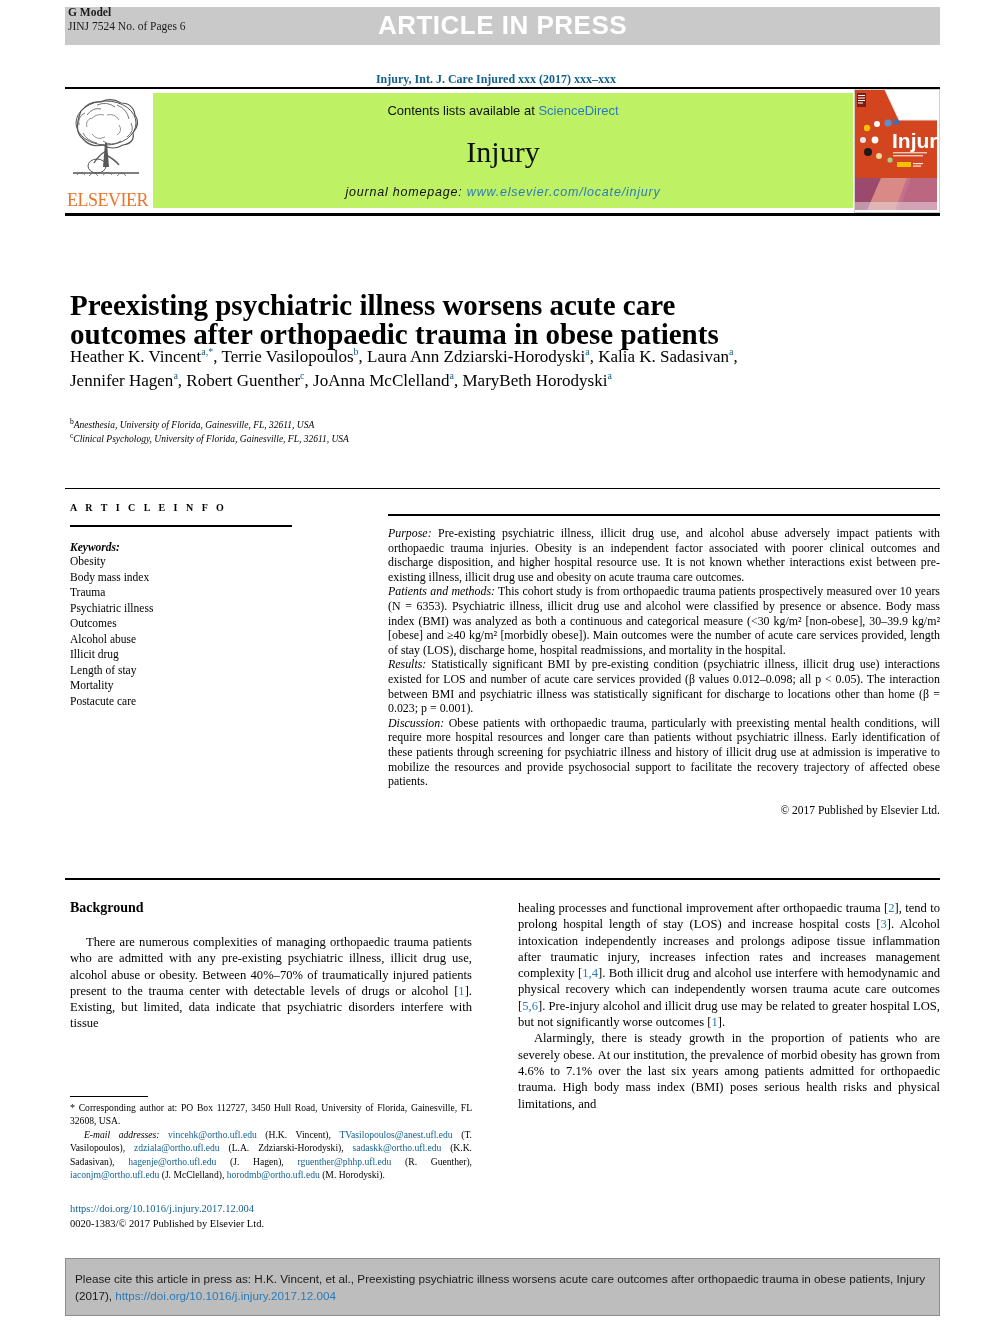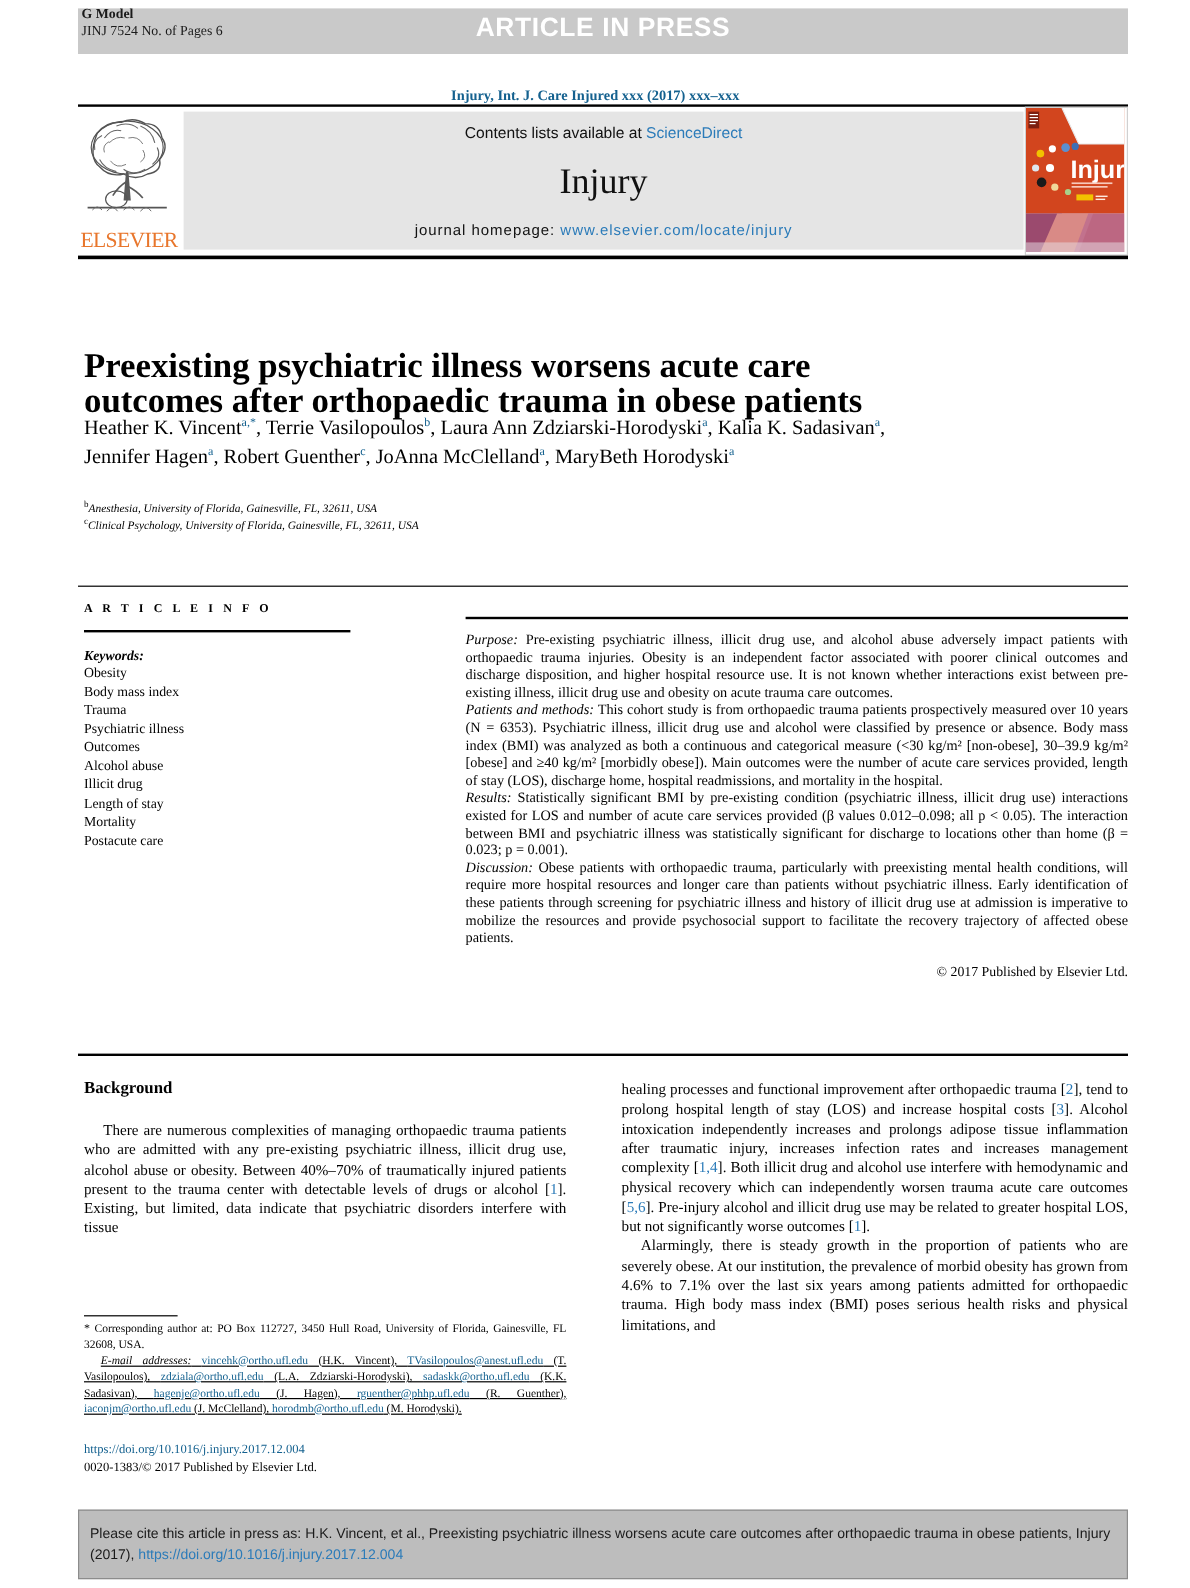--- a/index.html
+++ b/index.html
@@ -28,21 +28,21 @@
     left: 65px; top: 7px;
     width: 875px; height: 38px;
     background: #c9c9c9;
   }
   .topbar-title {
     position: absolute;
     left: 0; right: 0; top: 3px;
     text-align: center;
     font-family: "Liberation Sans", sans-serif;
     font-weight: bold;
-    font-size: 22px;
+    font-size: 26px;
     letter-spacing: 0.5px;
     color: #ffffff;
   }
   .gmodel {
     position: absolute;
     left: 68px; top: 6px;
     font-family: "Liberation Serif", serif;
     font-size: 11.5px;
     line-height: 13.5px;
     color: #1a1a1a;
@@ -83,21 +83,21 @@
     position: absolute; left: 0; bottom: 0;
     width: 78px; text-align: center;
     font-family: "Liberation Serif", serif;
     font-size: 18px; letter-spacing: -0.5px;
     color: #e8762c;
   }
   .masthead-center {
     position: absolute;
     left: 88px; top: 6px;
     width: 700px; height: 115px;
-    background: #e5e5e5;
+    background: #bef264;
   }
   .contents-line {
     position: absolute; left: 0; right: 0; top: 10px;
     text-align: center;
     font-family: "Liberation Sans", sans-serif;
     font-size: 13px;
     color: #111;
   }
   .contents-line a {
     color: #2b7bb9; text-decoration: none;
@@ -109,20 +109,21 @@
     font-size: 30px;
     color: #111;
   }
   .homepage-line {
     position: absolute; left: 0; right: 0; bottom: 9px;
     text-align: center;
     font-family: "Liberation Sans", sans-serif;
     font-size: 12.5px;
     letter-spacing: 0.8px;
     color: #111;
+    font-style: italic;
   }
   .homepage-line .url {
     color: #2b7bb9;
   }
   .cover-thumb {
     position: absolute; right: 0px; top: 2px;
     width: 84px; height: 122px;
     background: #fff;
     border: 1px solid #d0d0d0;
     overflow: hidden;
@@ -442,21 +443,21 @@
       <p class="noindent"><span>healing processes and functional improvement after orthopaedic trauma [</span><span class="ref">2</span><span>], tend to prolong hospital length of stay (LOS) and increase hospital costs [</span><span class="ref">3</span><span>]. Alcohol intoxication independently increases and prolongs adipose tissue inflammation after traumatic injury, increases infection rates and increases management complexity [</span><span class="ref">1,4</span><span>]. Both illicit drug and alcohol use interfere with hemodynamic and physical recovery which can independently worsen trauma acute care outcomes [</span><span class="ref">5,6</span><span>]. Pre-injury alcohol and illicit drug use may be related to greater hospital LOS, but not significantly worse outcomes [</span><span class="ref">1</span><span>].</span></p>
       <p>Alarmingly, there is steady growth in the proportion of patients who are severely obese. At our institution, the prevalence of morbid obesity has grown from 4.6% to 7.1% over the last six years among patients admitted for orthopaedic trauma. High body mass index (BMI) poses serious health risks and physical limitations, and</p>
     </div>
   </div>
 
   <div class="footnote-rule"></div>
   <div class="footnote">
     <div>
       <span class="footnote-star">*</span><span> Corresponding author at: PO Box 112727, 3450 Hull Road, University of Florida, Gainesville, FL 32608, USA.</span>
     </div>
-    <div style="text-indent:14px;text-decoration:underline;">
+    <div style="text-indent:14px;">
       <span class="em">E-mail addresses:</span>
       <span class="lnk">vincehk@ortho.ufl.edu</span><span> (H.K. Vincent), </span><span class="lnk">TVasilopoulos@anest.ufl.edu</span><span> (T. Vasilopoulos), </span><span class="lnk">zdziala@ortho.ufl.edu</span><span> (L.A. Zdziarski-Horodyski), </span><span class="lnk">sadaskk@ortho.ufl.edu</span><span> (K.K. Sadasivan), </span><span class="lnk">hagenje@ortho.ufl.edu</span><span> (J. Hagen), </span><span class="lnk">rguenther@phhp.ufl.edu</span><span> (R. Guenther), </span><span class="lnk">iaconjm@ortho.ufl.edu</span><span> (J. McClelland), </span><span class="lnk">horodmb@ortho.ufl.edu</span><span> (M. Horodyski).</span>
     </div>
   </div>
 
   <div class="doi-block">
     <div class="doi">https://doi.org/10.1016/j.injury.2017.12.004</div>
     <div>0020-1383/© 2017 Published by Elsevier Ltd.</div>
   </div>
 

